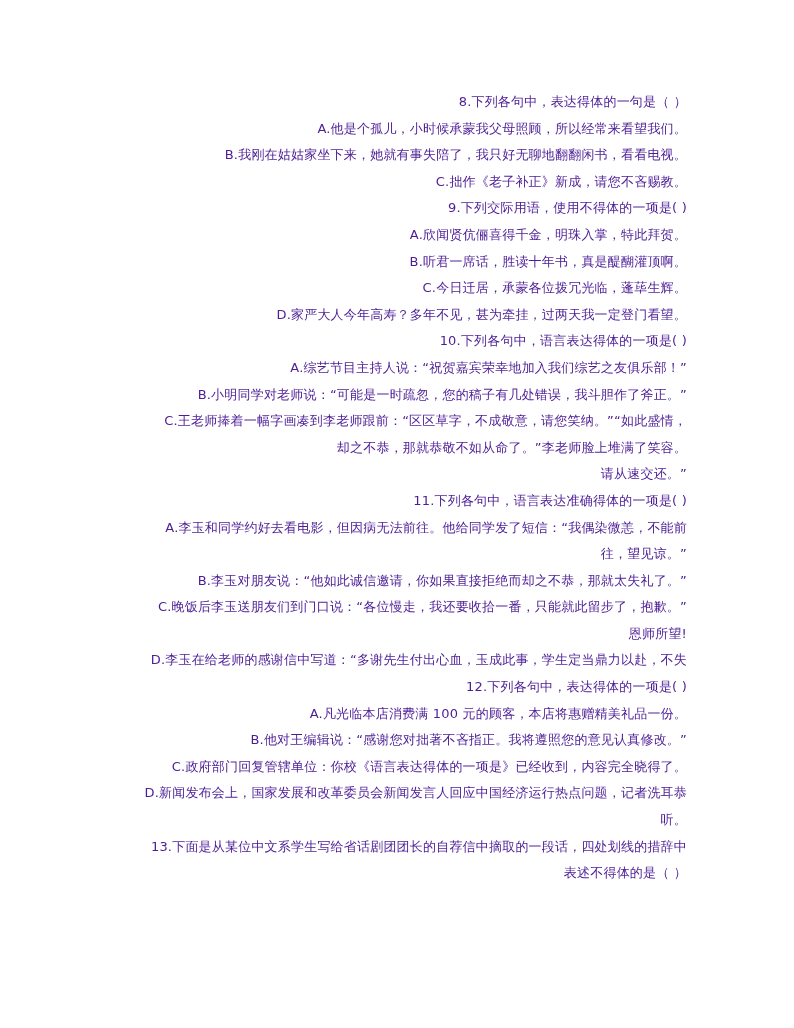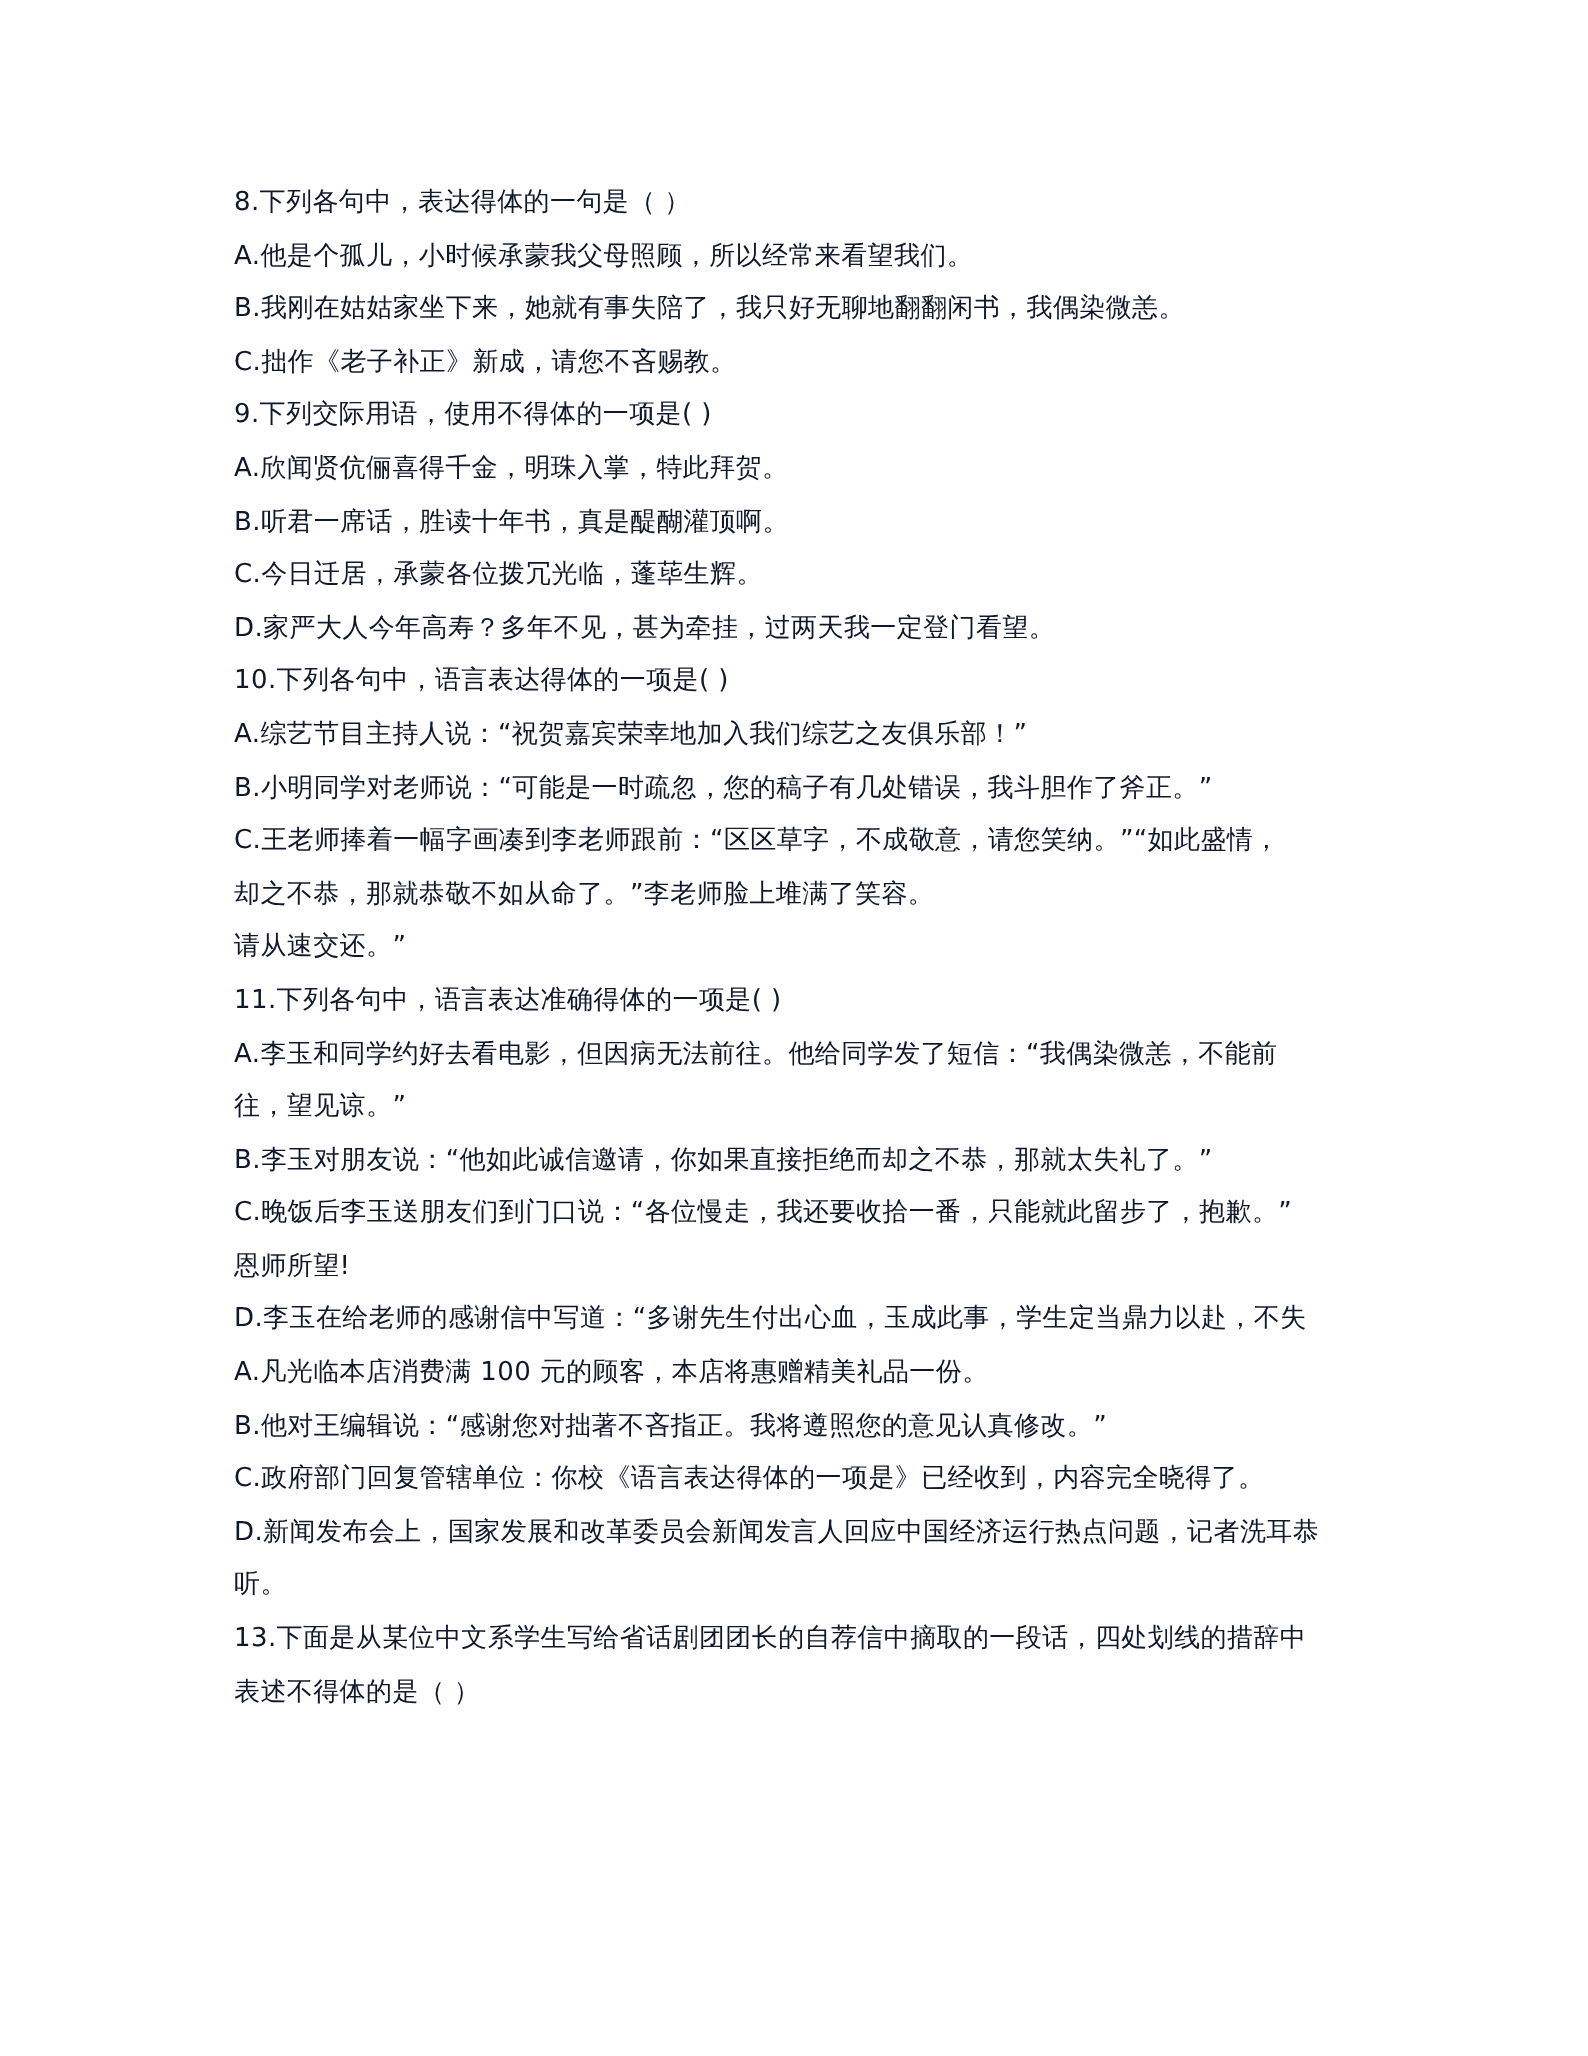--- a/index.html
+++ b/index.html
@@ -1,31 +1,31 @@
 <!DOCTYPE html>
 <html><head>
 <meta charset="utf-8">
 <style>
   html, body { margin: 0; padding: 0; background: #ffffff; }
   body { width: 794px; height: 1028px; position: relative; overflow: hidden; }
   .page {
     position: absolute; left: 117px; top: 89px; width: 570px;
     font-family: "DejaVu Sans", sans-serif;
-    font-size: 13px; color: #0f172a;
+    font-size: 13px; color: #4c1d95; text-align: right;
   }
   .line { height: 26.6px; line-height: 26.6px; white-space: nowrap; letter-spacing: 0.2px; }
 </style>
 </head>
 <body>
 
 <div class="page">
   <div>
     <div class="line">8.下列各句中，表达得体的一句是（  ）</div>
     <div class="line">A.他是个孤儿，小时候承蒙我父母照顾，所以经常来看望我们。</div>
-    <div class="line">B.我刚在姑姑家坐下来，她就有事失陪了，我只好无聊地翻翻闲书，我偶染微恙。</div>
+    <div class="line">B.我刚在姑姑家坐下来，她就有事失陪了，我只好无聊地翻翻闲书，看看电视。</div>
     <div class="line">C.拙作《老子补正》新成，请您不吝赐教。</div>
   </div>
   <div>
     <div class="line">9.下列交际用语，使用不得体的一项是(    )</div>
     <div class="line">A.欣闻贤伉俪喜得千金，明珠入掌，特此拜贺。</div>
     <div class="line">B.听君一席话，胜读十年书，真是醍醐灌顶啊。</div>
     <div class="line">C.今日迁居，承蒙各位拨冗光临，蓬荜生辉。</div>
     <div class="line">D.家严大人今年高寿？多年不见，甚为牵挂，过两天我一定登门看望。</div>
   </div>
   <div>
@@ -39,20 +39,21 @@
   <div>
     <div class="line">11.下列各句中，语言表达准确得体的一项是(    )</div>
     <div class="line">A.李玉和同学约好去看电影，但因病无法前往。他给同学发了短信：“我偶染微恙，不能前</div>
     <div class="line">往，望见谅。”</div>
     <div class="line">B.李玉对朋友说：“他如此诚信邀请，你如果直接拒绝而却之不恭，那就太失礼了。”</div>
     <div class="line">C.晚饭后李玉送朋友们到门口说：“各位慢走，我还要收拾一番，只能就此留步了，抱歉。”</div>
     <div class="line">恩师所望!</div>
     <div class="line">D.李玉在给老师的感谢信中写道：“多谢先生付出心血，玉成此事，学生定当鼎力以赴，不失</div>
   </div>
   <div>
+    <div class="line">12.下列各句中，表达得体的一项是(    )</div>
     <div class="line">A.凡光临本店消费满 100 元的顾客，本店将惠赠精美礼品一份。</div>
     <div class="line">B.他对王编辑说：“感谢您对拙著不吝指正。我将遵照您的意见认真修改。”</div>
     <div class="line">C.政府部门回复管辖单位：你校《语言表达得体的一项是》已经收到，内容完全晓得了。</div>
     <div class="line">D.新闻发布会上，国家发展和改革委员会新闻发言人回应中国经济运行热点问题，记者洗耳恭</div>
     <div class="line">听。</div>
   </div>
   <div>
     <div class="line">13.下面是从某位中文系学生写给省话剧团团长的自荐信中摘取的一段话，四处划线的措辞中</div>
     <div class="line">表述不得体的是（   ）</div>
   </div>

